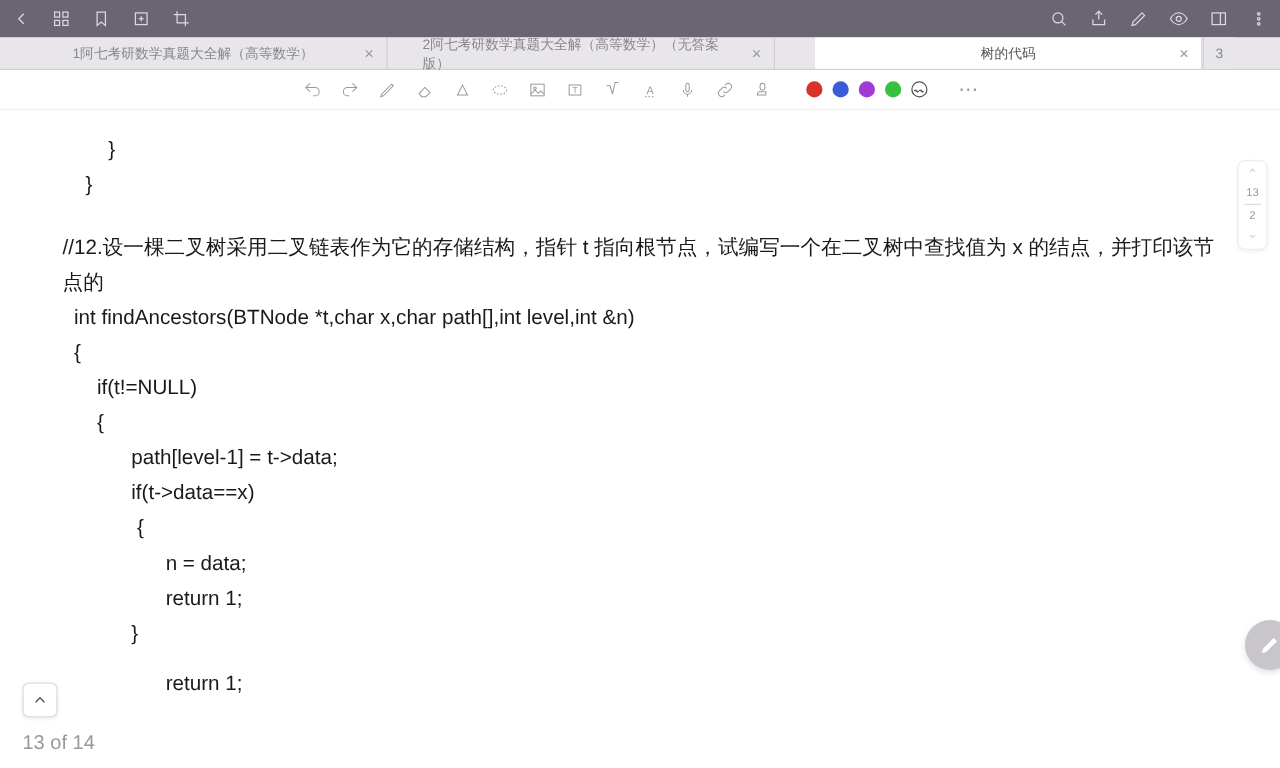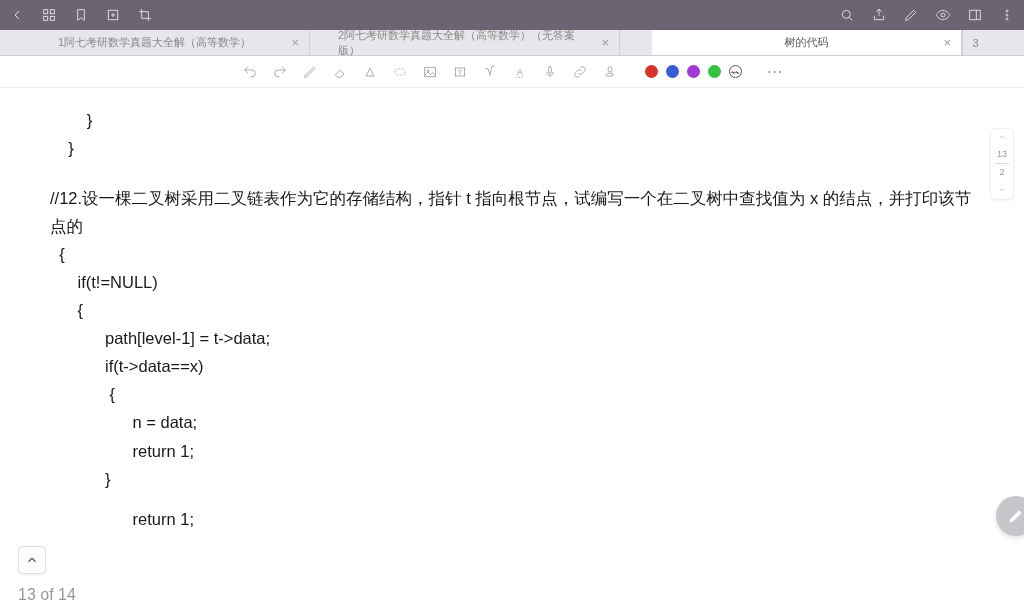--- a/index.html
+++ b/index.html
@@ -359,20 +359,21 @@
     <span>13</span>
     <span class="sep"></span>
     <span>2</span>
     <span class="arr">⌄</span>
   </div>
 
   <div class="code-line">        }</div>
   <div class="code-line">    }</div>
   <div style="height:22px"></div>
   <div class="code-line" style="white-space:normal">//12.设一棵二叉树采用二叉链表作为它的存储结构，指针 t 指向根节点，试编写一个在二叉树中查找值为 x 的结点，并打印该节点的</div>
+  <div class="code-line">  int findAncestors(BTNode *t,char x,char path[],int level,int &amp;n)</div>
   <div class="code-line">  {</div>
   <div class="code-line">      if(t!=NULL)</div>
   <div class="code-line">      {</div>
   <div class="code-line">            path[level-1] = t-&gt;data;</div>
   <div class="code-line">            if(t-&gt;data==x)</div>
   <div class="code-line">             {</div>
   <div class="code-line">                  n = data;</div>
   <div class="code-line">                  return 1;</div>
   <div class="code-line">            }</div>
   <div style="height:12px"></div>

